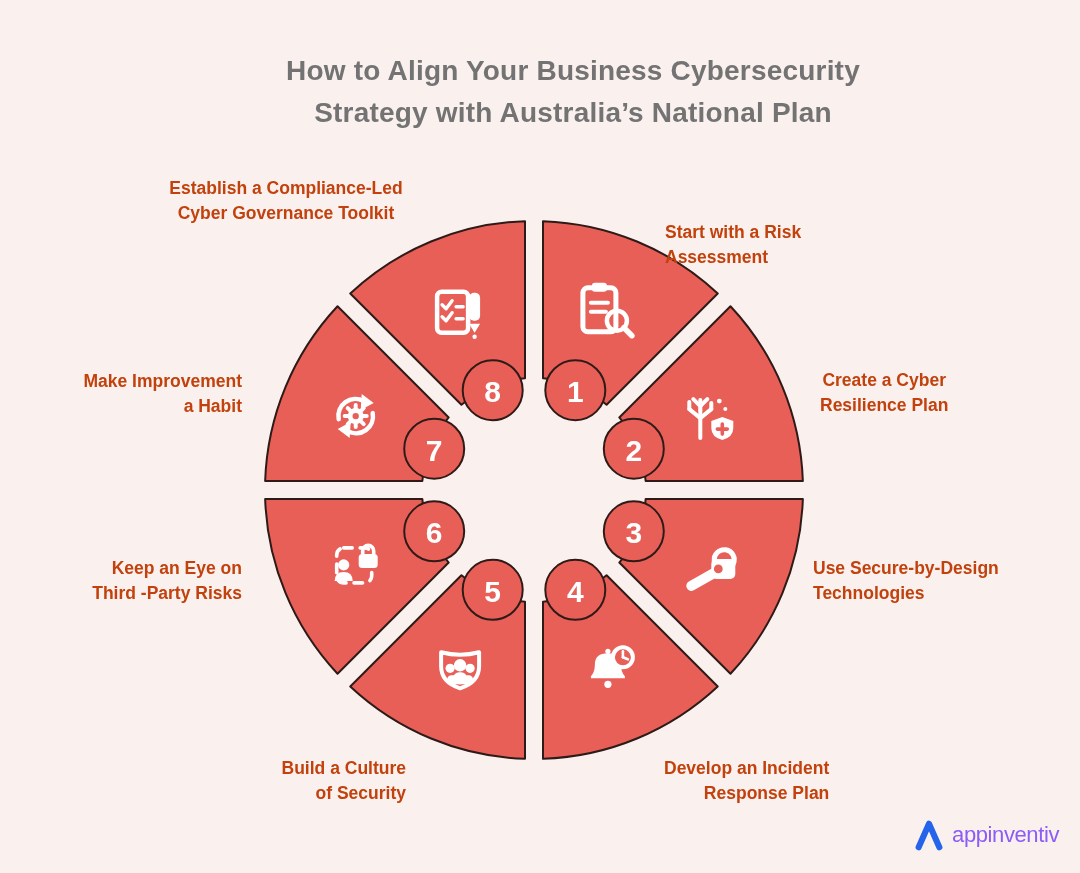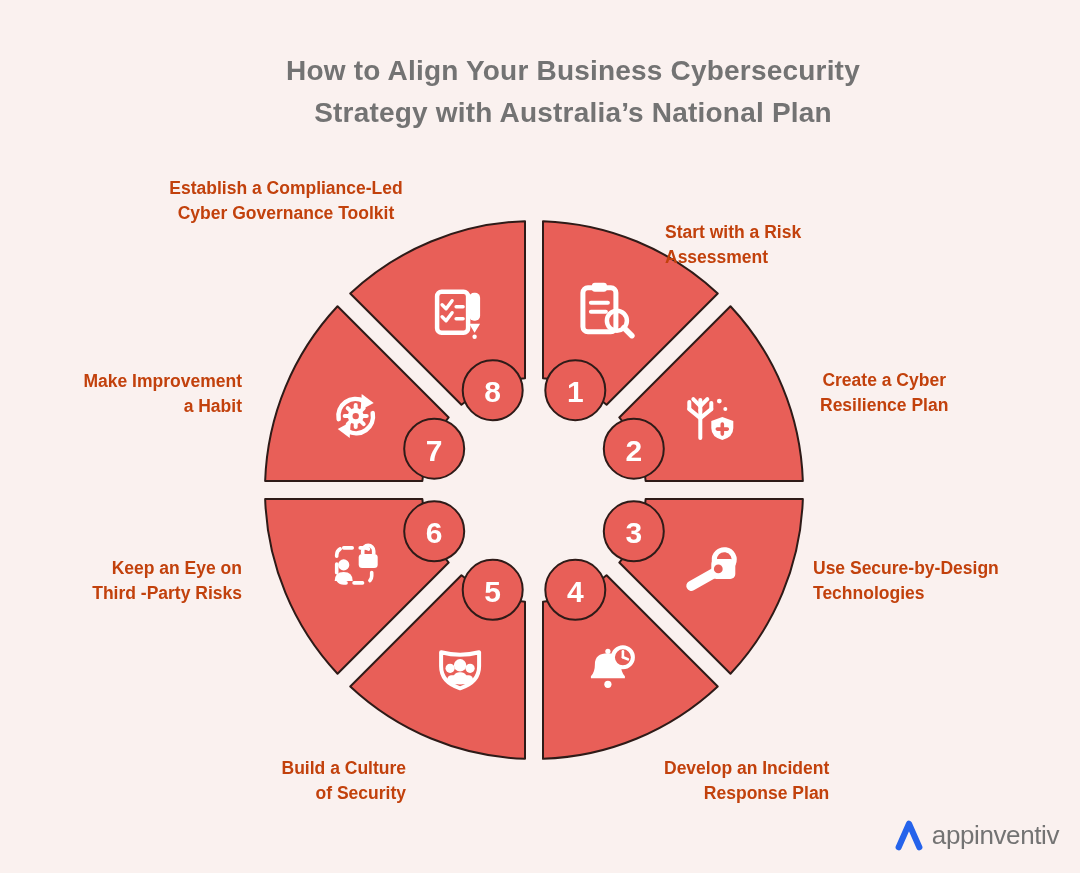--- a/index.html
+++ b/index.html
@@ -31,21 +31,21 @@
   .lab-4{left:664px;top:756px;text-align:right;}
   .lab-5{right:674px;top:756px;text-align:right;}
   .lab-6{right:838px;top:556px;text-align:right;}
   .lab-7{right:838px;top:369px;text-align:right;}
   .lab-8{left:286px;top:176px;text-align:center;transform:translateX(-50%);}
   .footer-logo{
     position:absolute;right:21px;bottom:22px;
     display:flex;align-items:center;gap:7px;
   }
   .footer-logo .logo-text{
-    color:#737373;font-size:26px;font-weight:500;letter-spacing:-0.4px;
+    color:#8b5cf6;font-size:22px;font-weight:500;letter-spacing:-0.4px;
   }
 </style>
 </head>
 <body style="background: rgb(250, 241, 239);">
 
 <div class="stage">
 
   <div class="title">
     <span>How to Align Your Business Cybersecurity</span>
     <span>Strategy with Australia’s National Plan</span>

